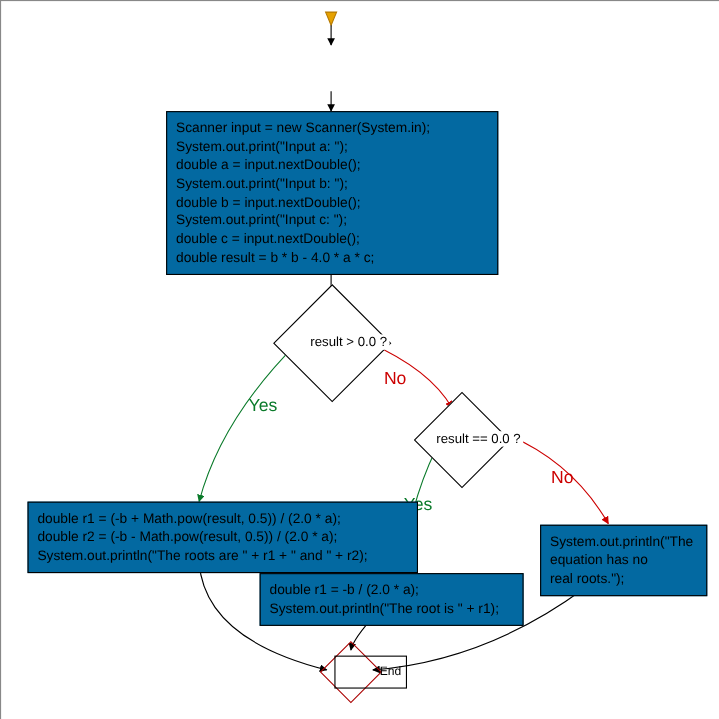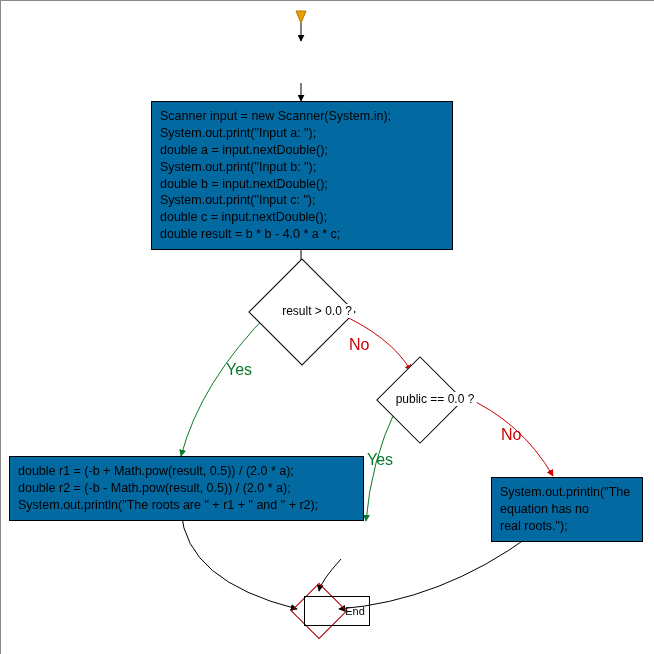--- a/index.html
+++ b/index.html
@@ -150,29 +150,31 @@
 
   <div class="decision" style="left:263px; top:273px; width:74px; height:74px;">
     <div class="diamond"></div>
     <div class="decision-label">result &gt; 0.0 ?</div>
   </div>
   <div class="edge-label" style="left:225px; top:360px; color:#0a7a2a;">Yes</div>
   <div class="edge-label" style="left:348px; top:335px; color:#c00;">No</div>
 
   <div class="decision" style="left:388px; top:368px; width:60px; height:60px;">
     <div class="diamond"></div>
-    <div class="decision-label">public == 0.0 ?</div>
+    <div class="decision-label">result == 0.0 ?</div>
   </div>
   <div class="edge-label" style="left:366px; top:450px; color:#0a7a2a;">Yes</div>
   <div class="edge-label" style="left:500px; top:425px; color:#c00;">No</div>
 
-  <div class="node process" style="left:8px; top:455px; width:355px;"><span>double r1 = (-b + Math.pow(result, 0.5)) / (2.0 * a);
+  <div class="node process" style="left:24px; top:455px; width:355px;"><span>double r1 = (-b + Math.pow(result, 0.5)) / (2.0 * a);
 double r2 = (-b - Math.pow(result, 0.5)) / (2.0 * a);
 System.out.println("The roots are " + r1 + " and " + r2);</span></div>
 
+  <div class="node process" style="left:235px; top:520px; width:240px;"><span>double r1 = -b / (2.0 * a);
+System.out.println("The root is " + r1);</span></div>
 
   <div class="node process" style="left:490px; top:476px; width:152px;"><span>System.out.println("The
 equation has no
 real roots.");</span></div>
 
   <div class="end-node" style="left:298px; top:590px;">
     <div class="end-outer"></div>
     <div class="end-inner">End</div>
   </div>
 

